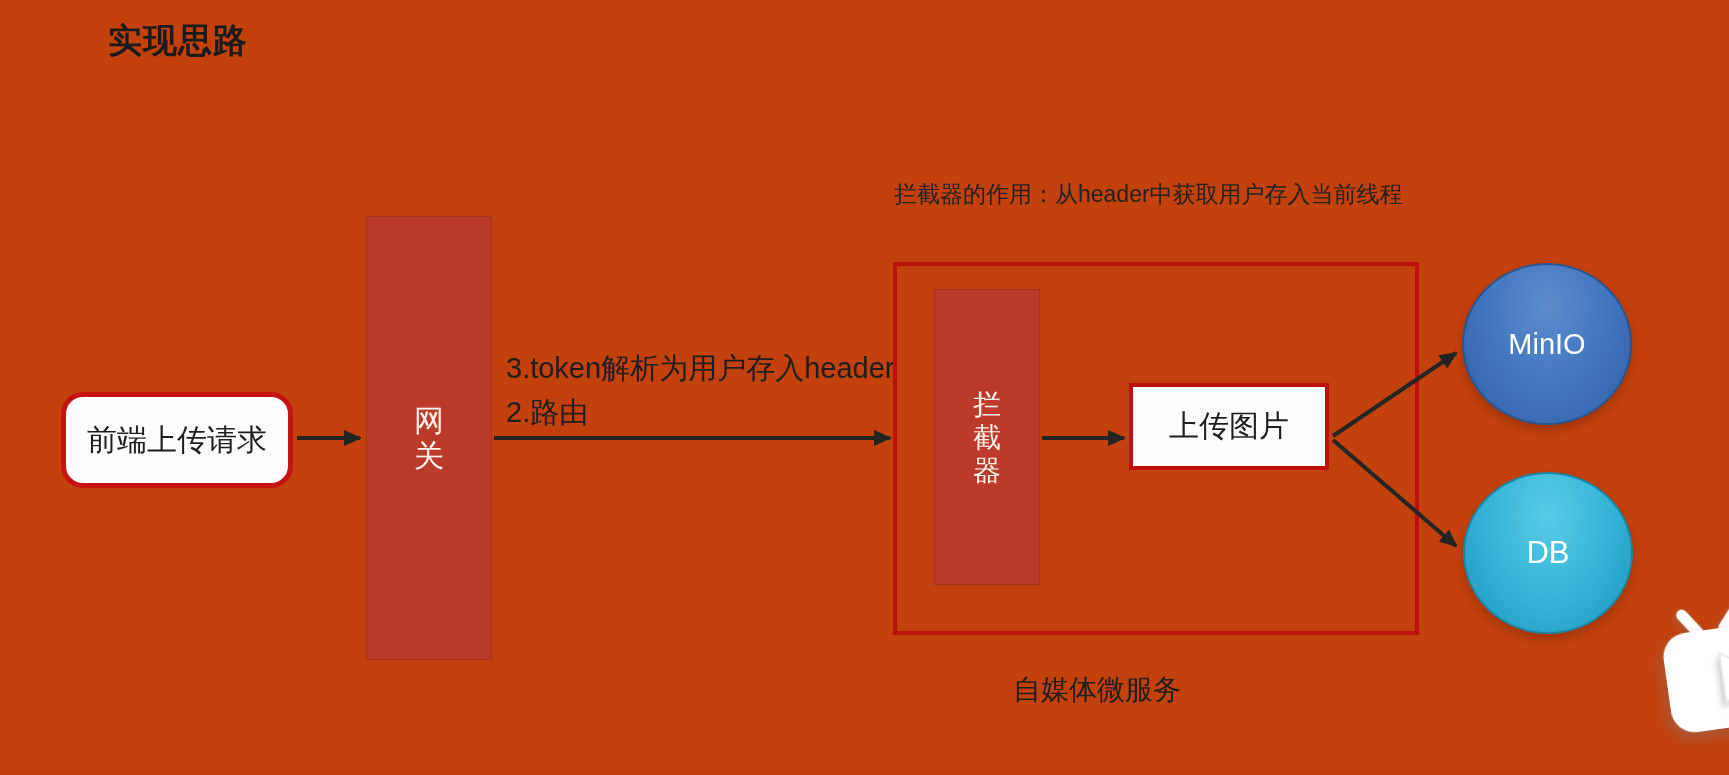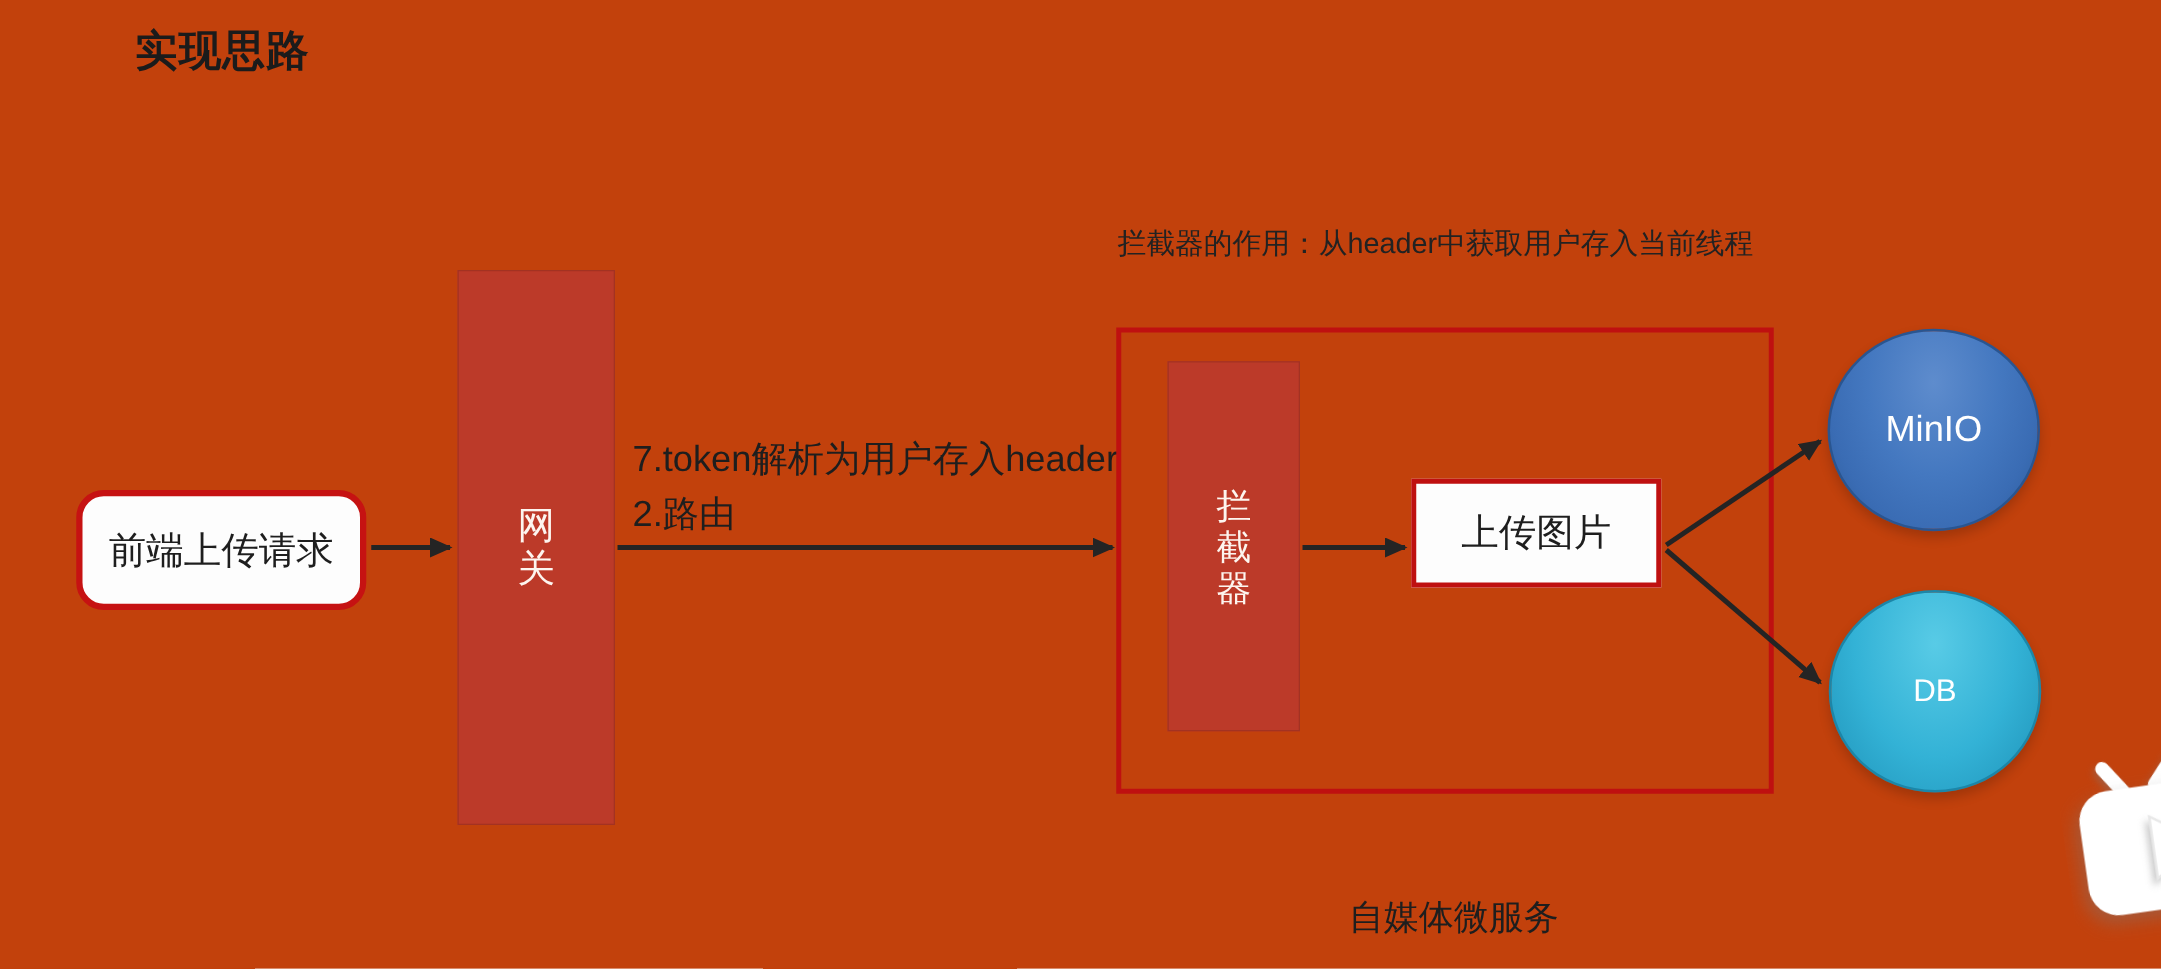--- a/index.html
+++ b/index.html
@@ -52,27 +52,27 @@
     position:absolute;border-radius:50%;
     display:flex;align-items:center;justify-content:center;
     color:#ffffff;box-shadow:0 5px 9px rgba(0,0,0,0.18);
   }
   .circle.minio{
     left:1462px;top:263px;width:170px;height:162px;font-size:29px;
     background:radial-gradient(ellipse at 50% 26%, #5e8ccd 0%, #4478c0 45%, #3a6cb4 72%, #2c5a97 100%);
     border:2px solid #2a5590;box-sizing:border-box;
   }
   .circle.db{
-    left:1463px;top:472px;width:170px;height:162px;font-size:25px;
+    left:1463px;top:472px;width:170px;height:162px;font-size:31px;
     background:radial-gradient(ellipse at 50% 26%, #58cbe6 0%, #33b2d6 55%, #279fc4 82%, #1d8db0 100%);
     border:2px solid #1c86a8;box-sizing:border-box;
   }
   .caption{
-    position:absolute;left:1013px;top:671px;width:300px;text-align:center;
-    font-size:28px;color:#1e1e1e;margin-top:44px;
+    position:absolute;left:1013px;top:671px;width:300px;
+    font-size:28px;color:#1e1e1e;
   }
   .arrows{position:absolute;left:0;top:0;pointer-events:none;}
   .tv-icon{
     position:absolute;left:1652px;top:596px;width:170px;height:150px;
     transform:rotate(-8deg);
   }
   .tv-icon .body{fill:#ffffff;filter:drop-shadow(-4px 6px 7px rgba(125,125,125,0.40));}
   .tv-icon .antenna{stroke:#ffffff;stroke-width:11;stroke-linecap:round;filter:drop-shadow(-2px 3px 3px rgba(125,125,125,0.40));}
   .tv-icon .play{fill:#ffffff;stroke:#e8e8e8;stroke-width:2;filter:drop-shadow(-3px 4px 3px rgba(140,140,140,0.45));}
 </style>
@@ -88,21 +88,21 @@
   <div class="frontend-box">
     <span>前端上传请求</span>
   </div>
 
   <div class="gateway">
     <span>网</span>
     <span>关</span>
   </div>
 
   <div class="steps">
-    <div>7.token解析为用户存入header</div>
+    <div>3.token解析为用户存入header</div>
     <div>2.路由</div>
   </div>
 
   <div class="container-box"></div>
 
   <div class="interceptor">
     <span>拦</span>
     <span>截</span>
     <span>器</span>
   </div>

